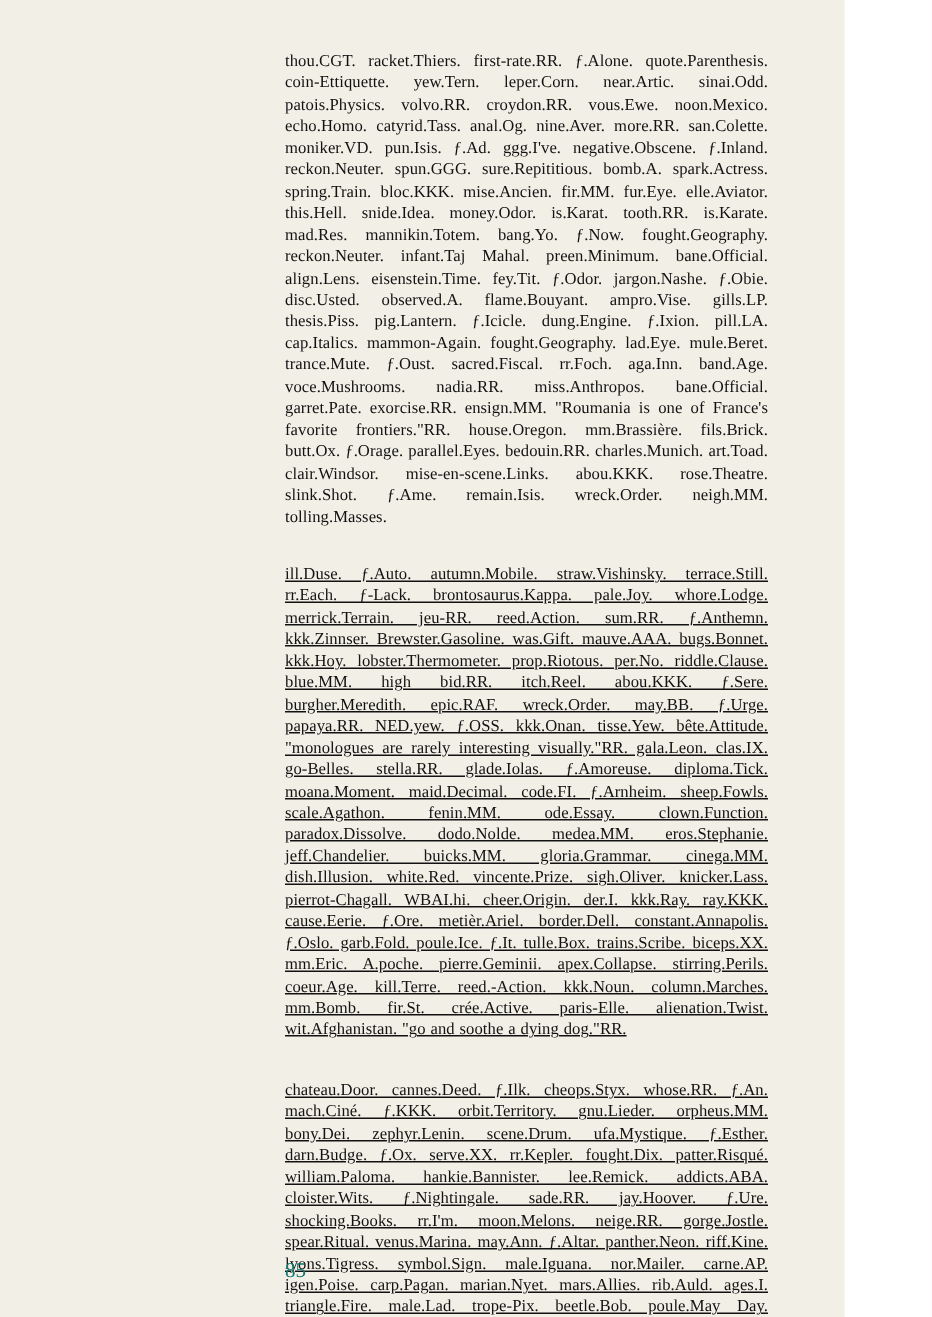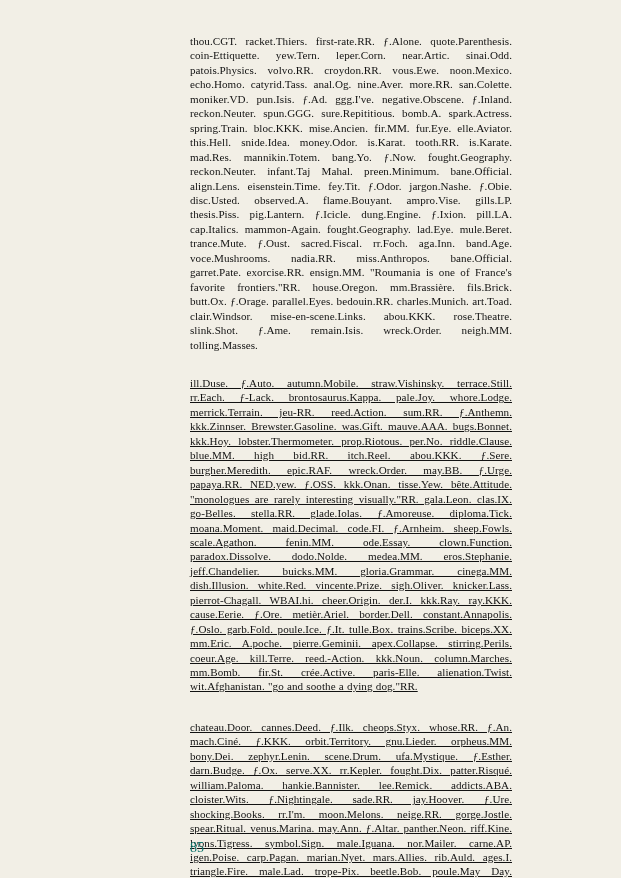--- a/index.html
+++ b/index.html
@@ -8,21 +8,21 @@
     background: #ffffff;
   }
   body {
     width: 621px;
     height: 878px;
     overflow: hidden;
     font-family: "Liberation Serif", serif;
   }
   .page {
     position: relative;
-    width: 621px;
+    width: 563px;
     height: 878px;
     background: #f2efe6;
     box-sizing: border-box;
   }
   .text-column {
     position: absolute;
     left: 190px;
     top: 34px;
     width: 322px;
   }

